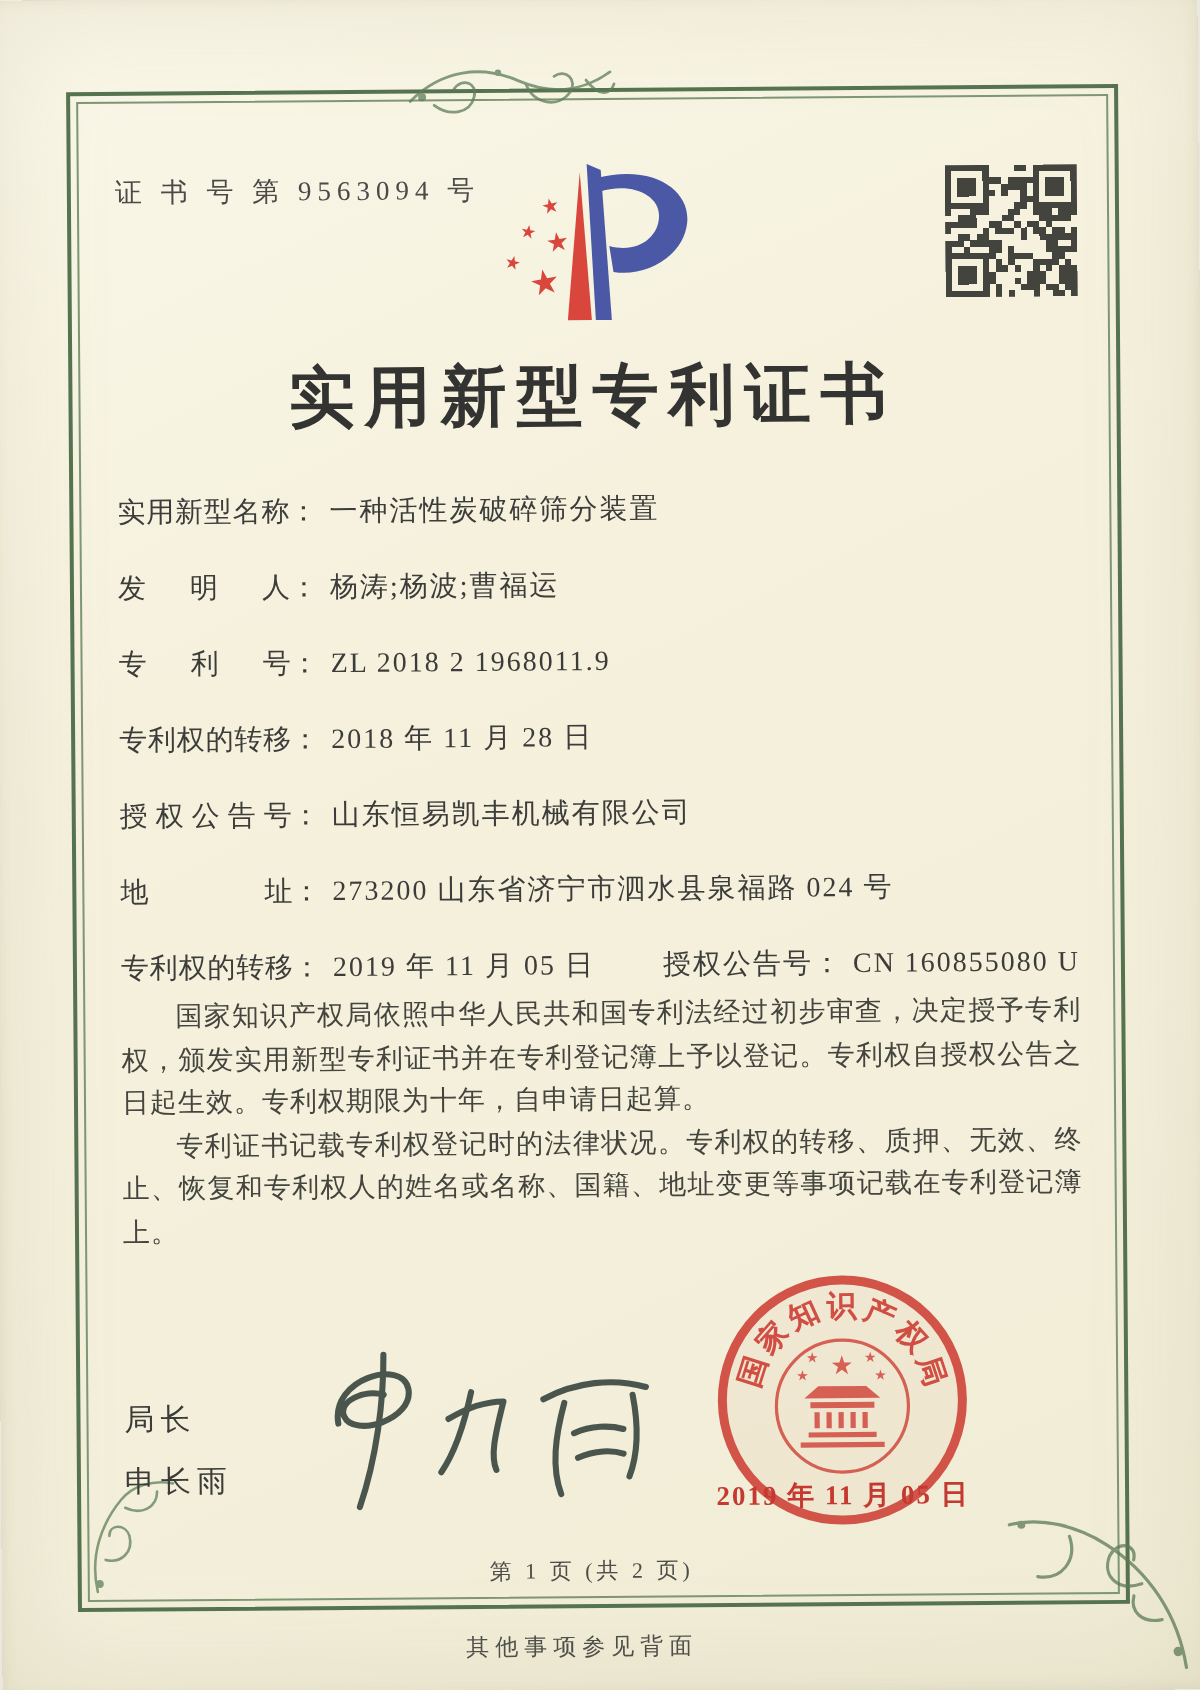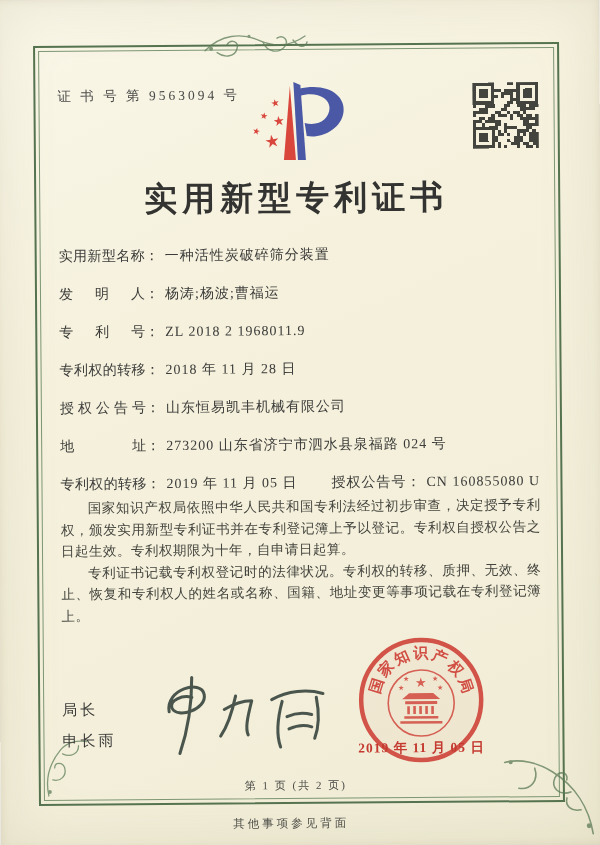--- a/index.html
+++ b/index.html
@@ -51,21 +51,21 @@
   
   .paras{
     position:absolute;left:62px;top:498px;width:480px;
     font-size:13.5px;line-height:21.5px;color:#45453f;
     text-align:justify;letter-spacing:.5px;
   }
   .paras p{margin:0;text-indent:2em;}
   
   .signer{
     position:absolute;left:62px;top:696px;
-    font-family:Liberation Mono, monospace;
+    font-family:Liberation Serif, serif;
     font-size:15px;color:#3b3b39;letter-spacing:3px;line-height:31px;
   }
   .signature{position:absolute;left:148px;top:672px;width:190px;height:92px;}
   .seal{position:absolute;left:356px;top:638px;width:130px;height:130px;}
   .seal svg{position:absolute;left:0;top:0;width:130px;height:130px;}
   .seal-ring-text{position:absolute;left:0;top:0;width:130px;height:130px;}
   .seal-ring-text span{
     position:absolute;left:50%;top:50%;width:20px;height:20px;margin:-10px 0 0 -10px;
     display:flex;align-items:center;justify-content:center;
     font-size:15px;font-weight:bold;color:#cf4238;opacity:.92;

